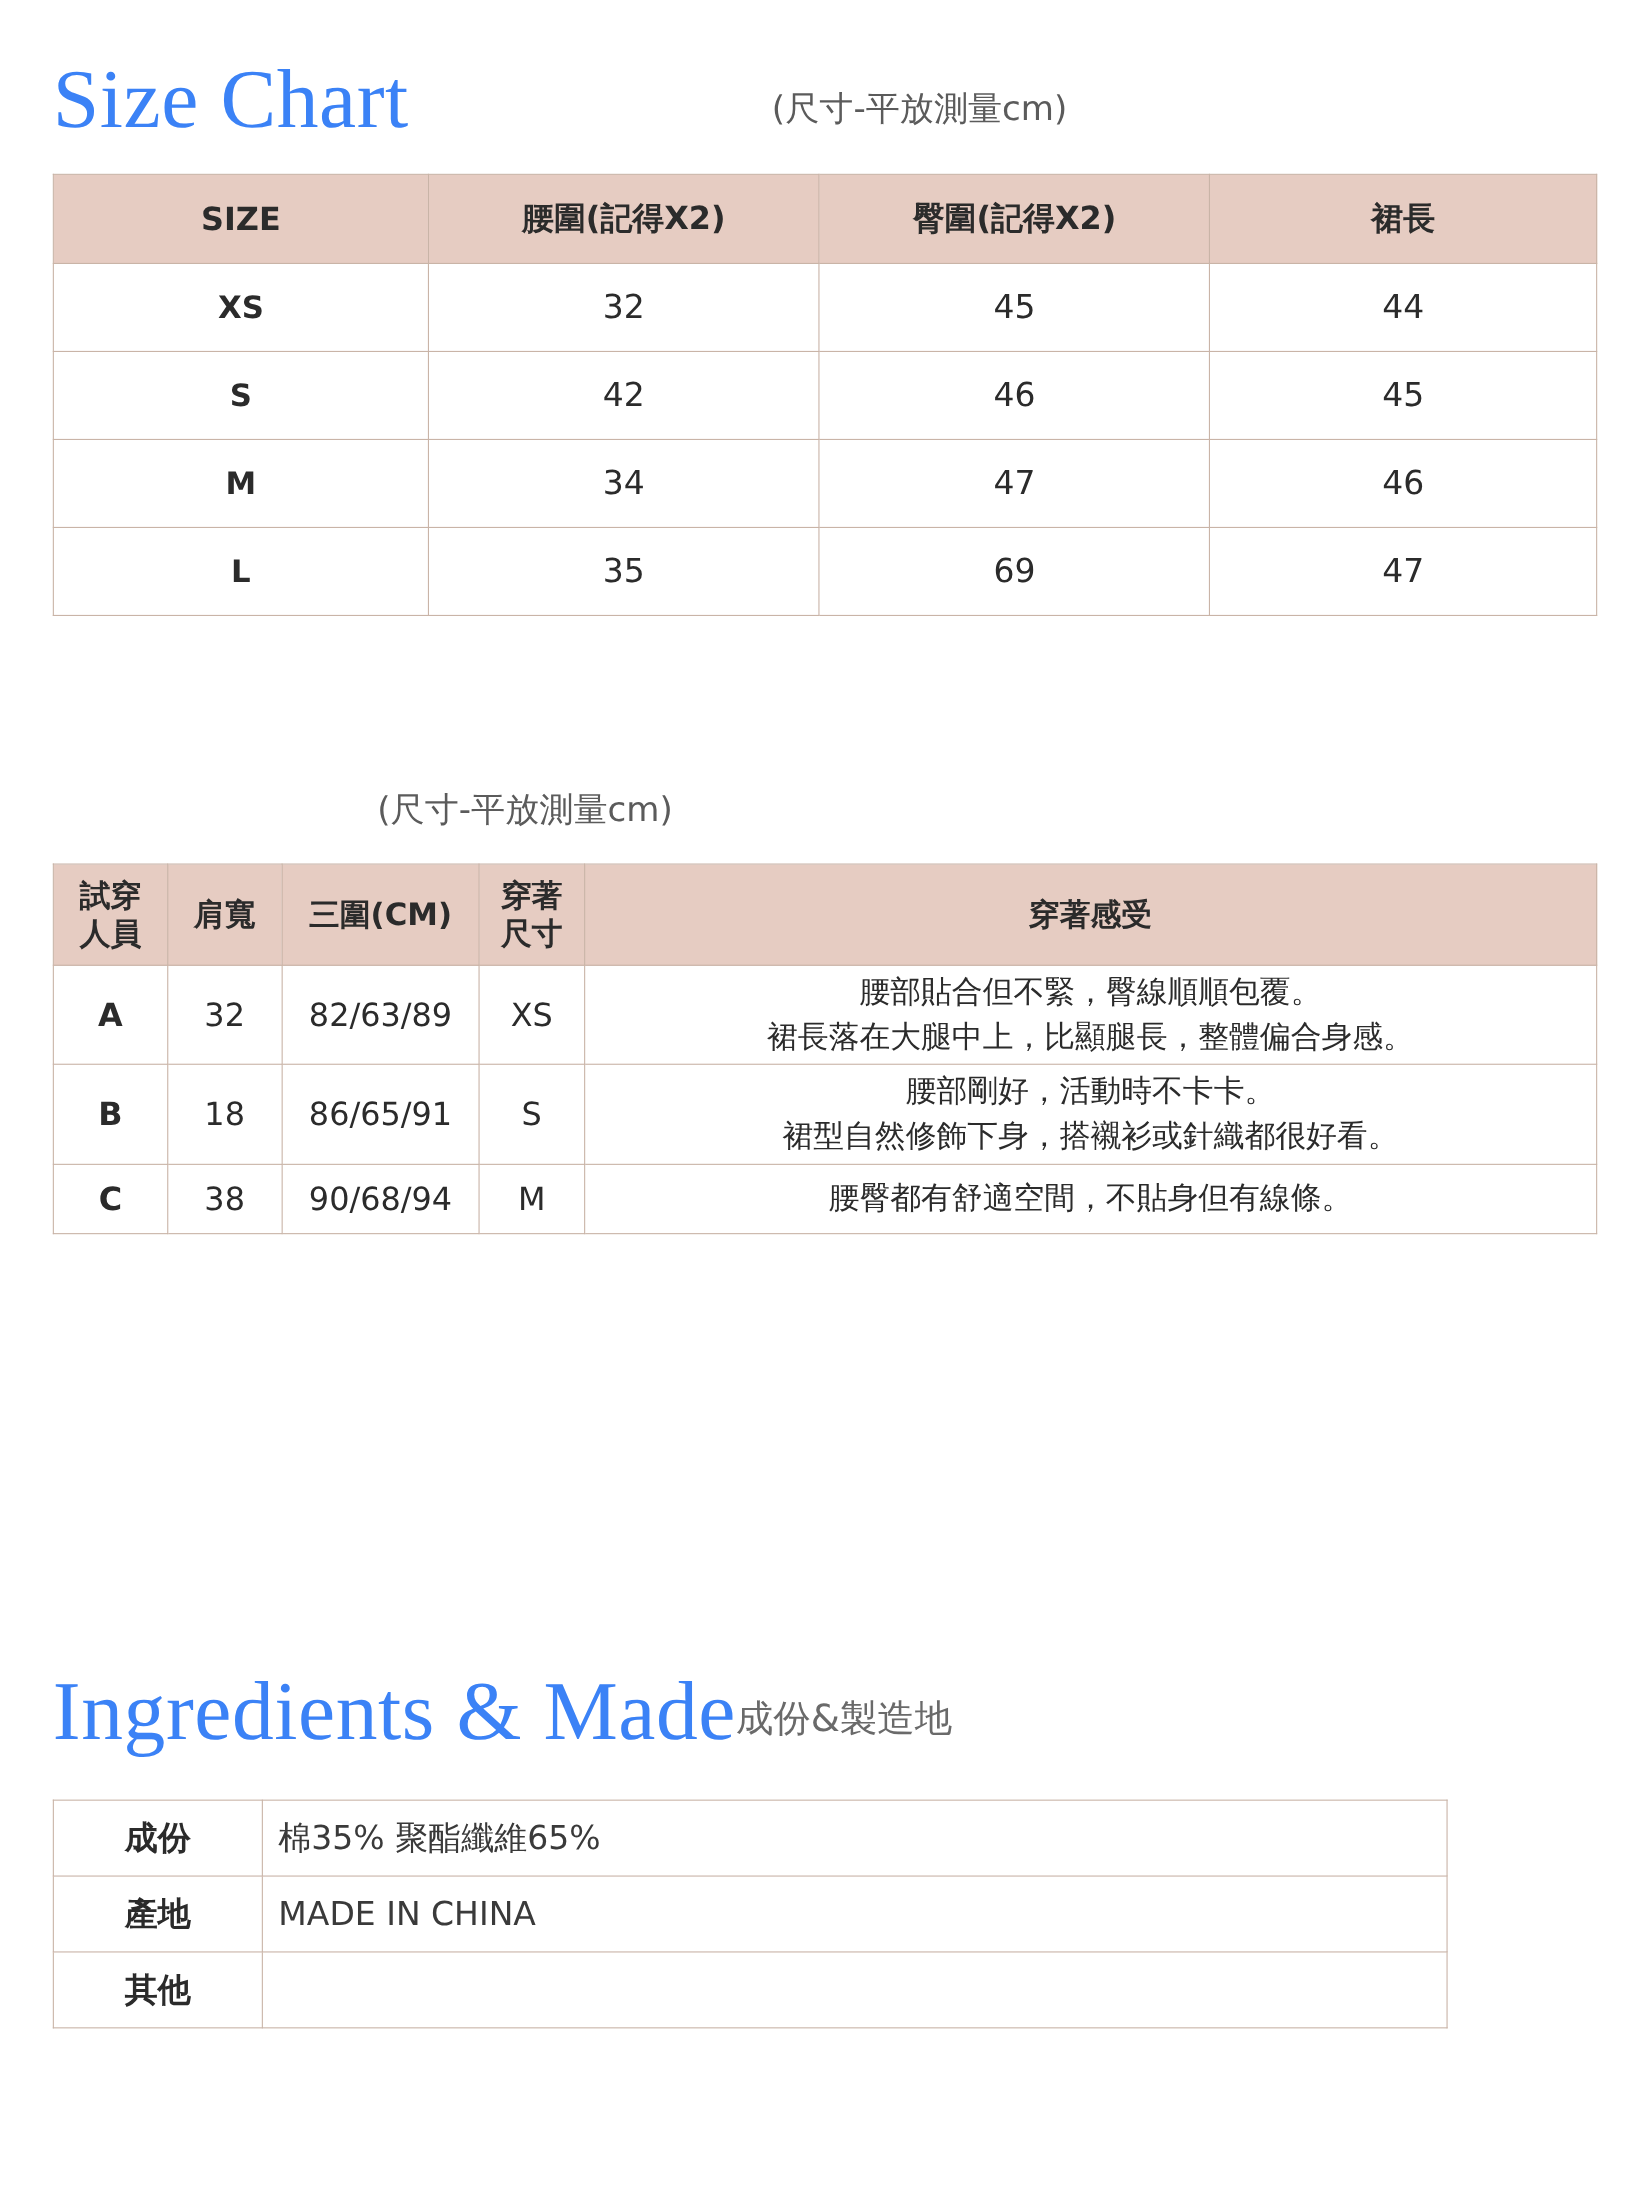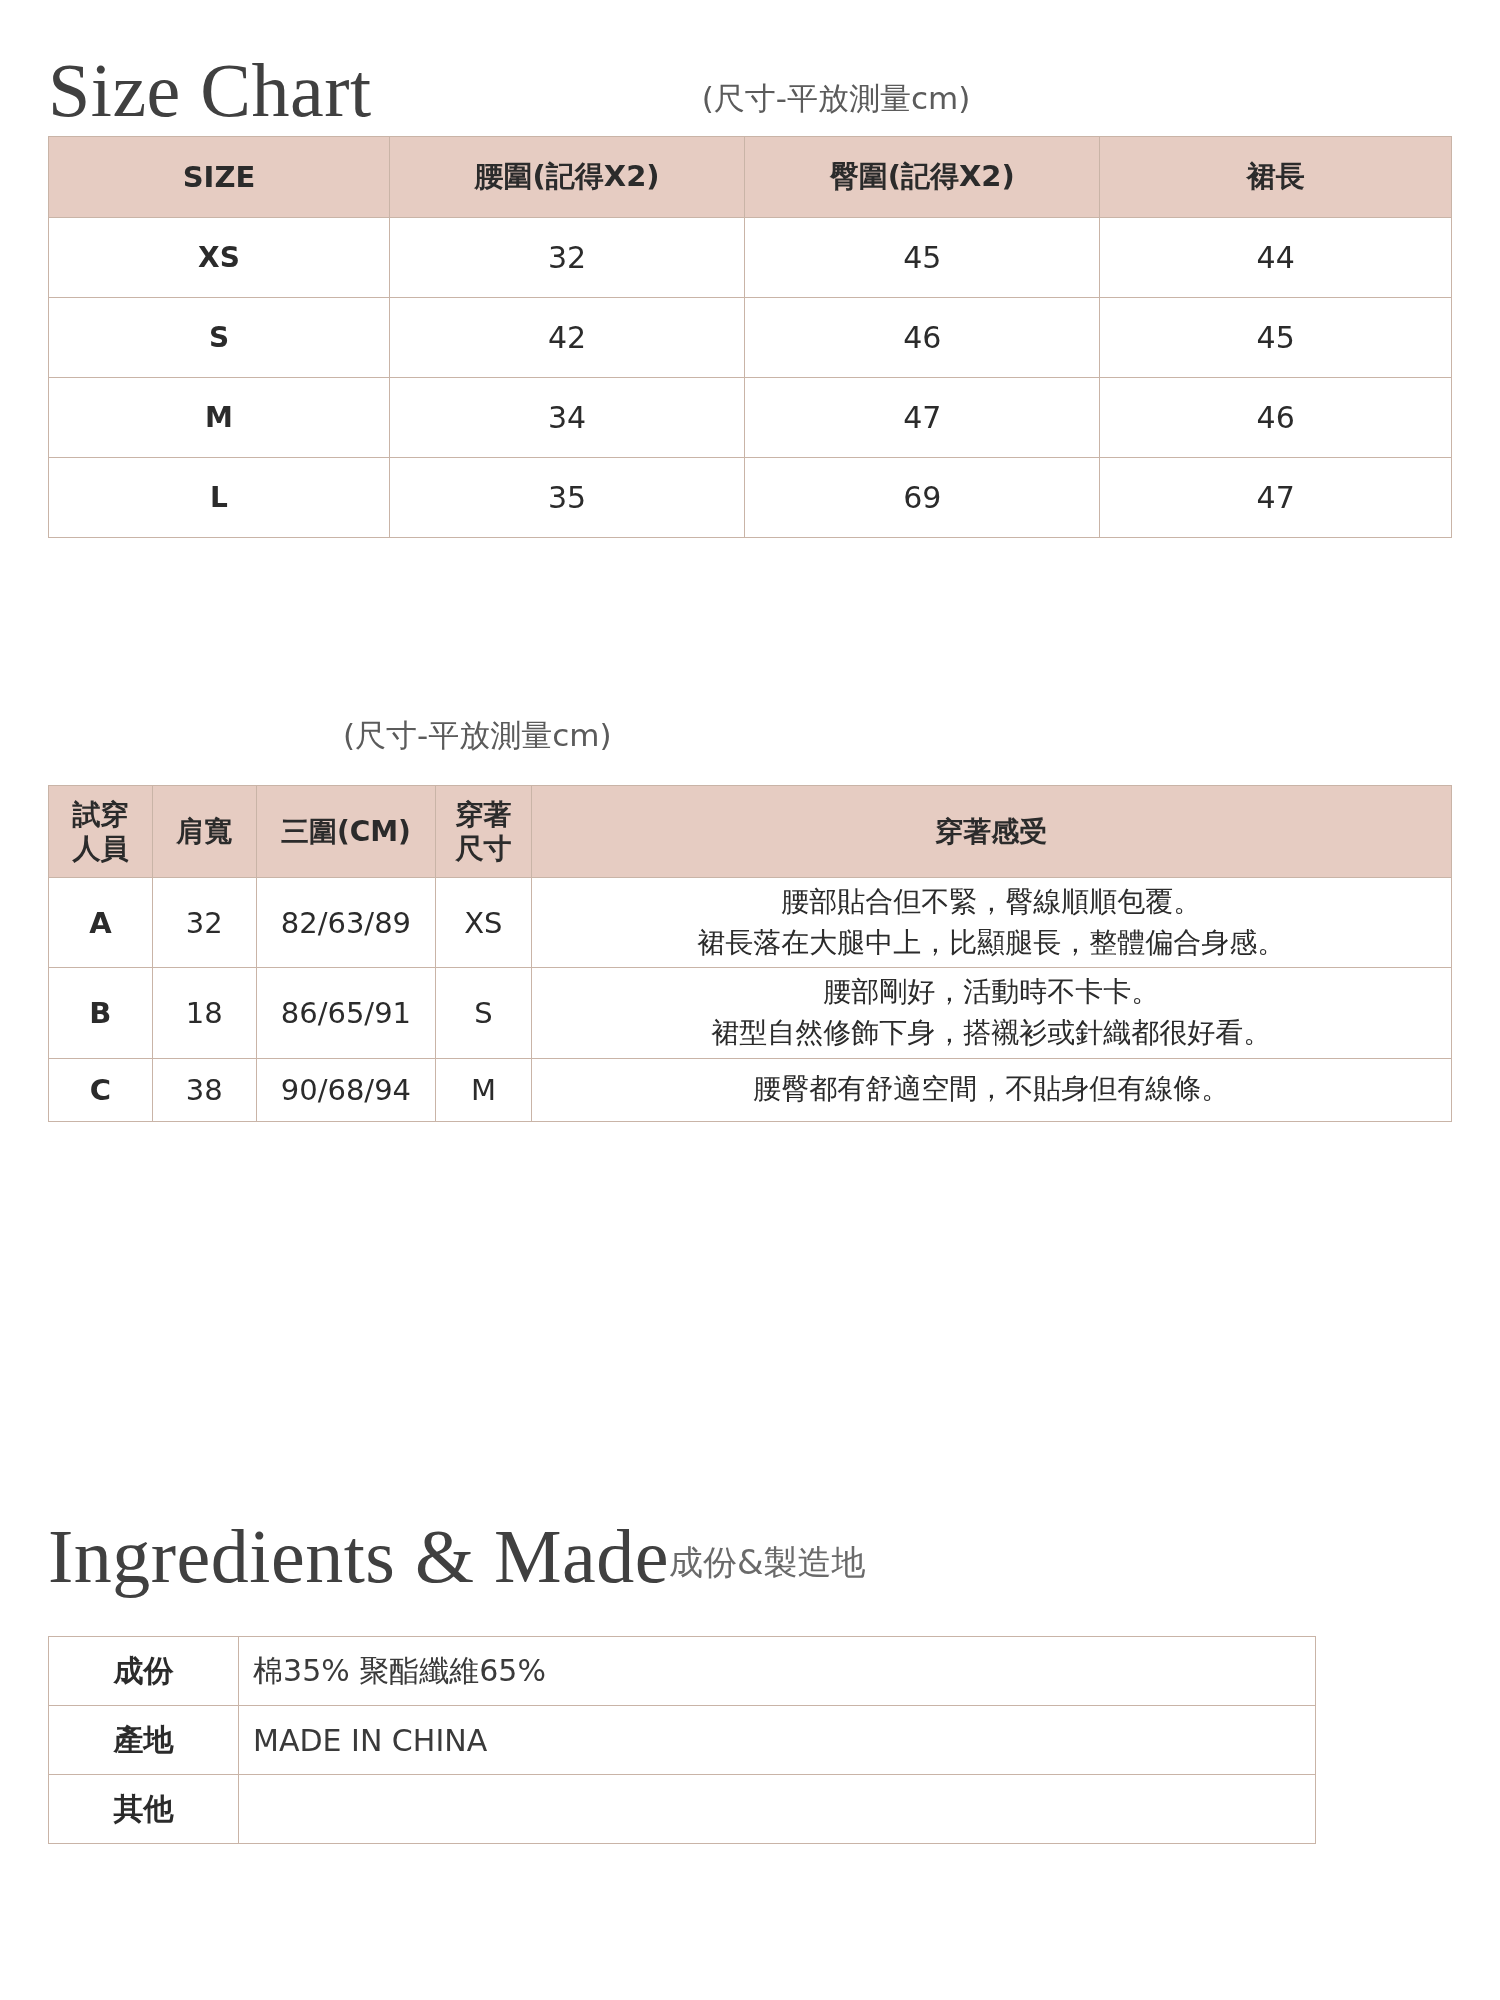--- a/index.html
+++ b/index.html
@@ -25,21 +25,21 @@
   
   .section-head {
     display: flex;
     align-items: flex-end;
     justify-content: flex-start;
   }
   .sec-title {
     font-family: "Liberation Serif", serif;
     font-size: 76px;
     line-height: 1;
-    color: #404040;
+    color: #3b82f6;
     letter-spacing: 0.5px;
     white-space: nowrap;
     text-align: right;
   }
   .sec-sub {
     font-family: "DejaVu Sans", sans-serif;
     font-size: 31px;
     color: #5b5b5b;
     white-space: nowrap;
     padding-bottom: 8px;
@@ -52,21 +52,21 @@
     table-layout: fixed;
   }
   td, th {
     border: 1px solid #c9b4a7;
     text-align: center;
     vertical-align: middle;
     font-weight: normal;
   }
 
   
-  .size-chart { margin-top: 8px; }
+  .size-chart { margin-top: 30px; }
   .size-chart th {
     background: #e6ccc2;
     height: 78px;
     font-size: 29px;
     font-weight: bold;
     color: #2b2b2b;
     font-family: "DejaVu Sans", sans-serif;
   }
   .size-chart td {
     height: 77px;

